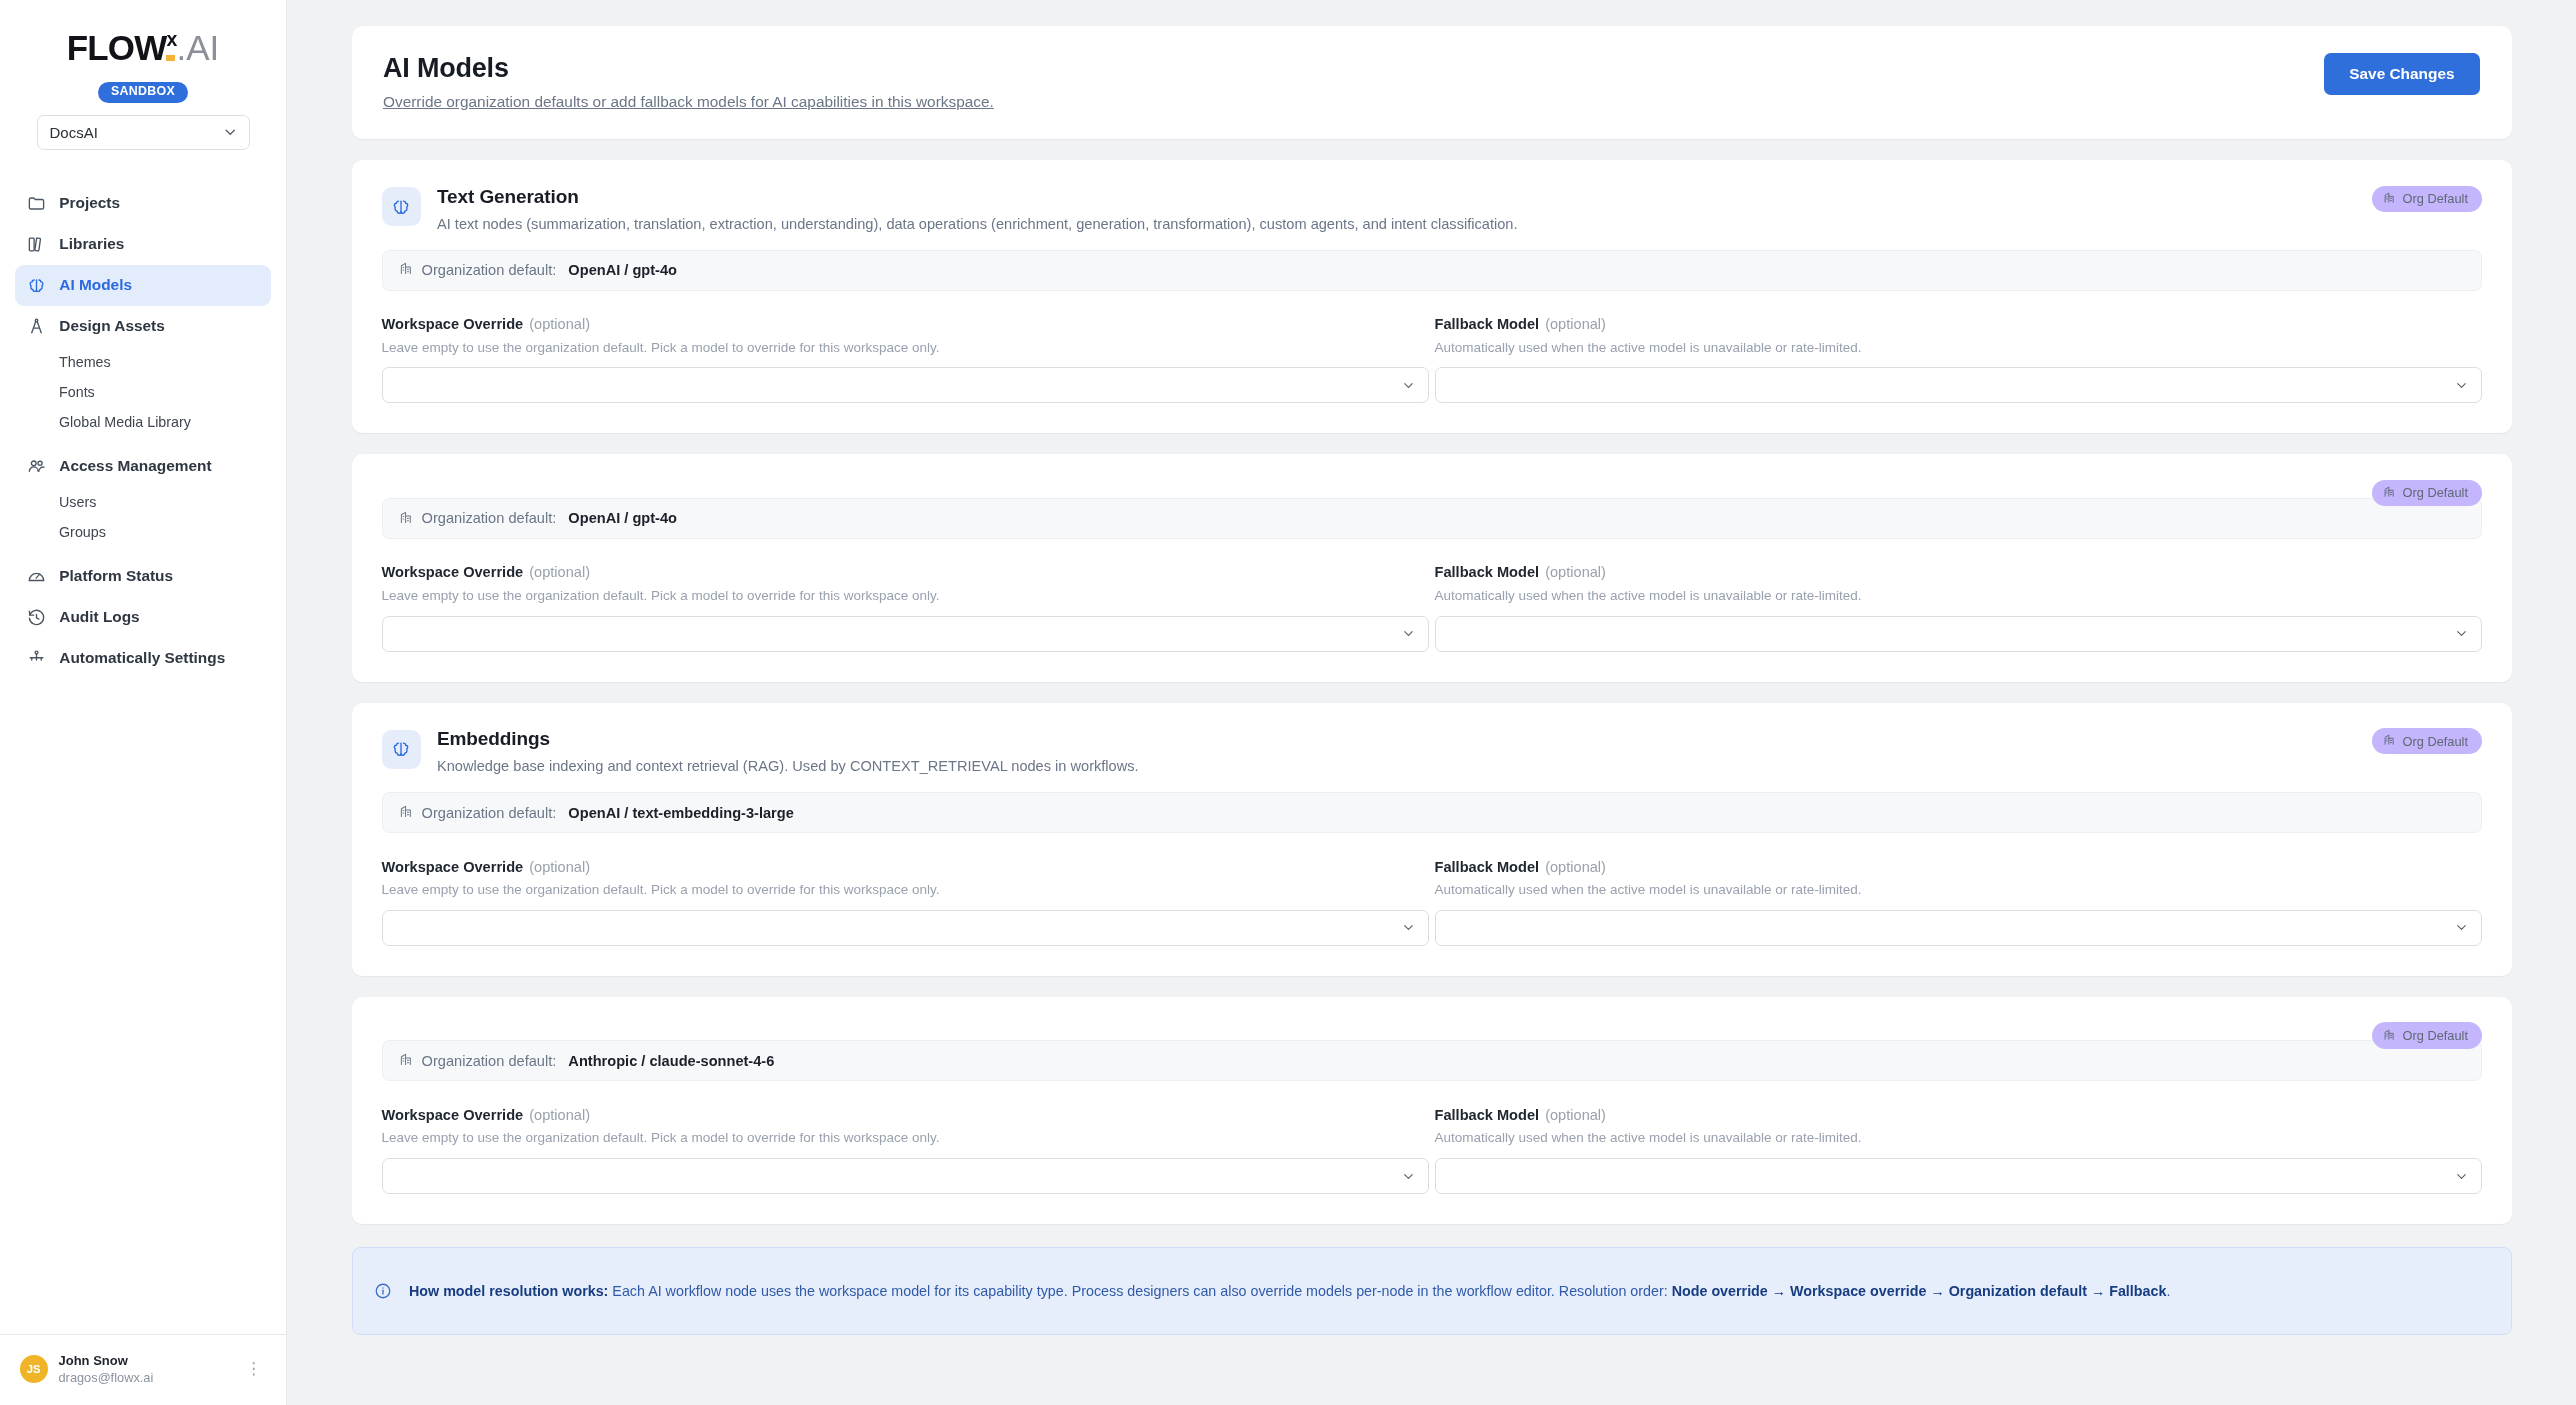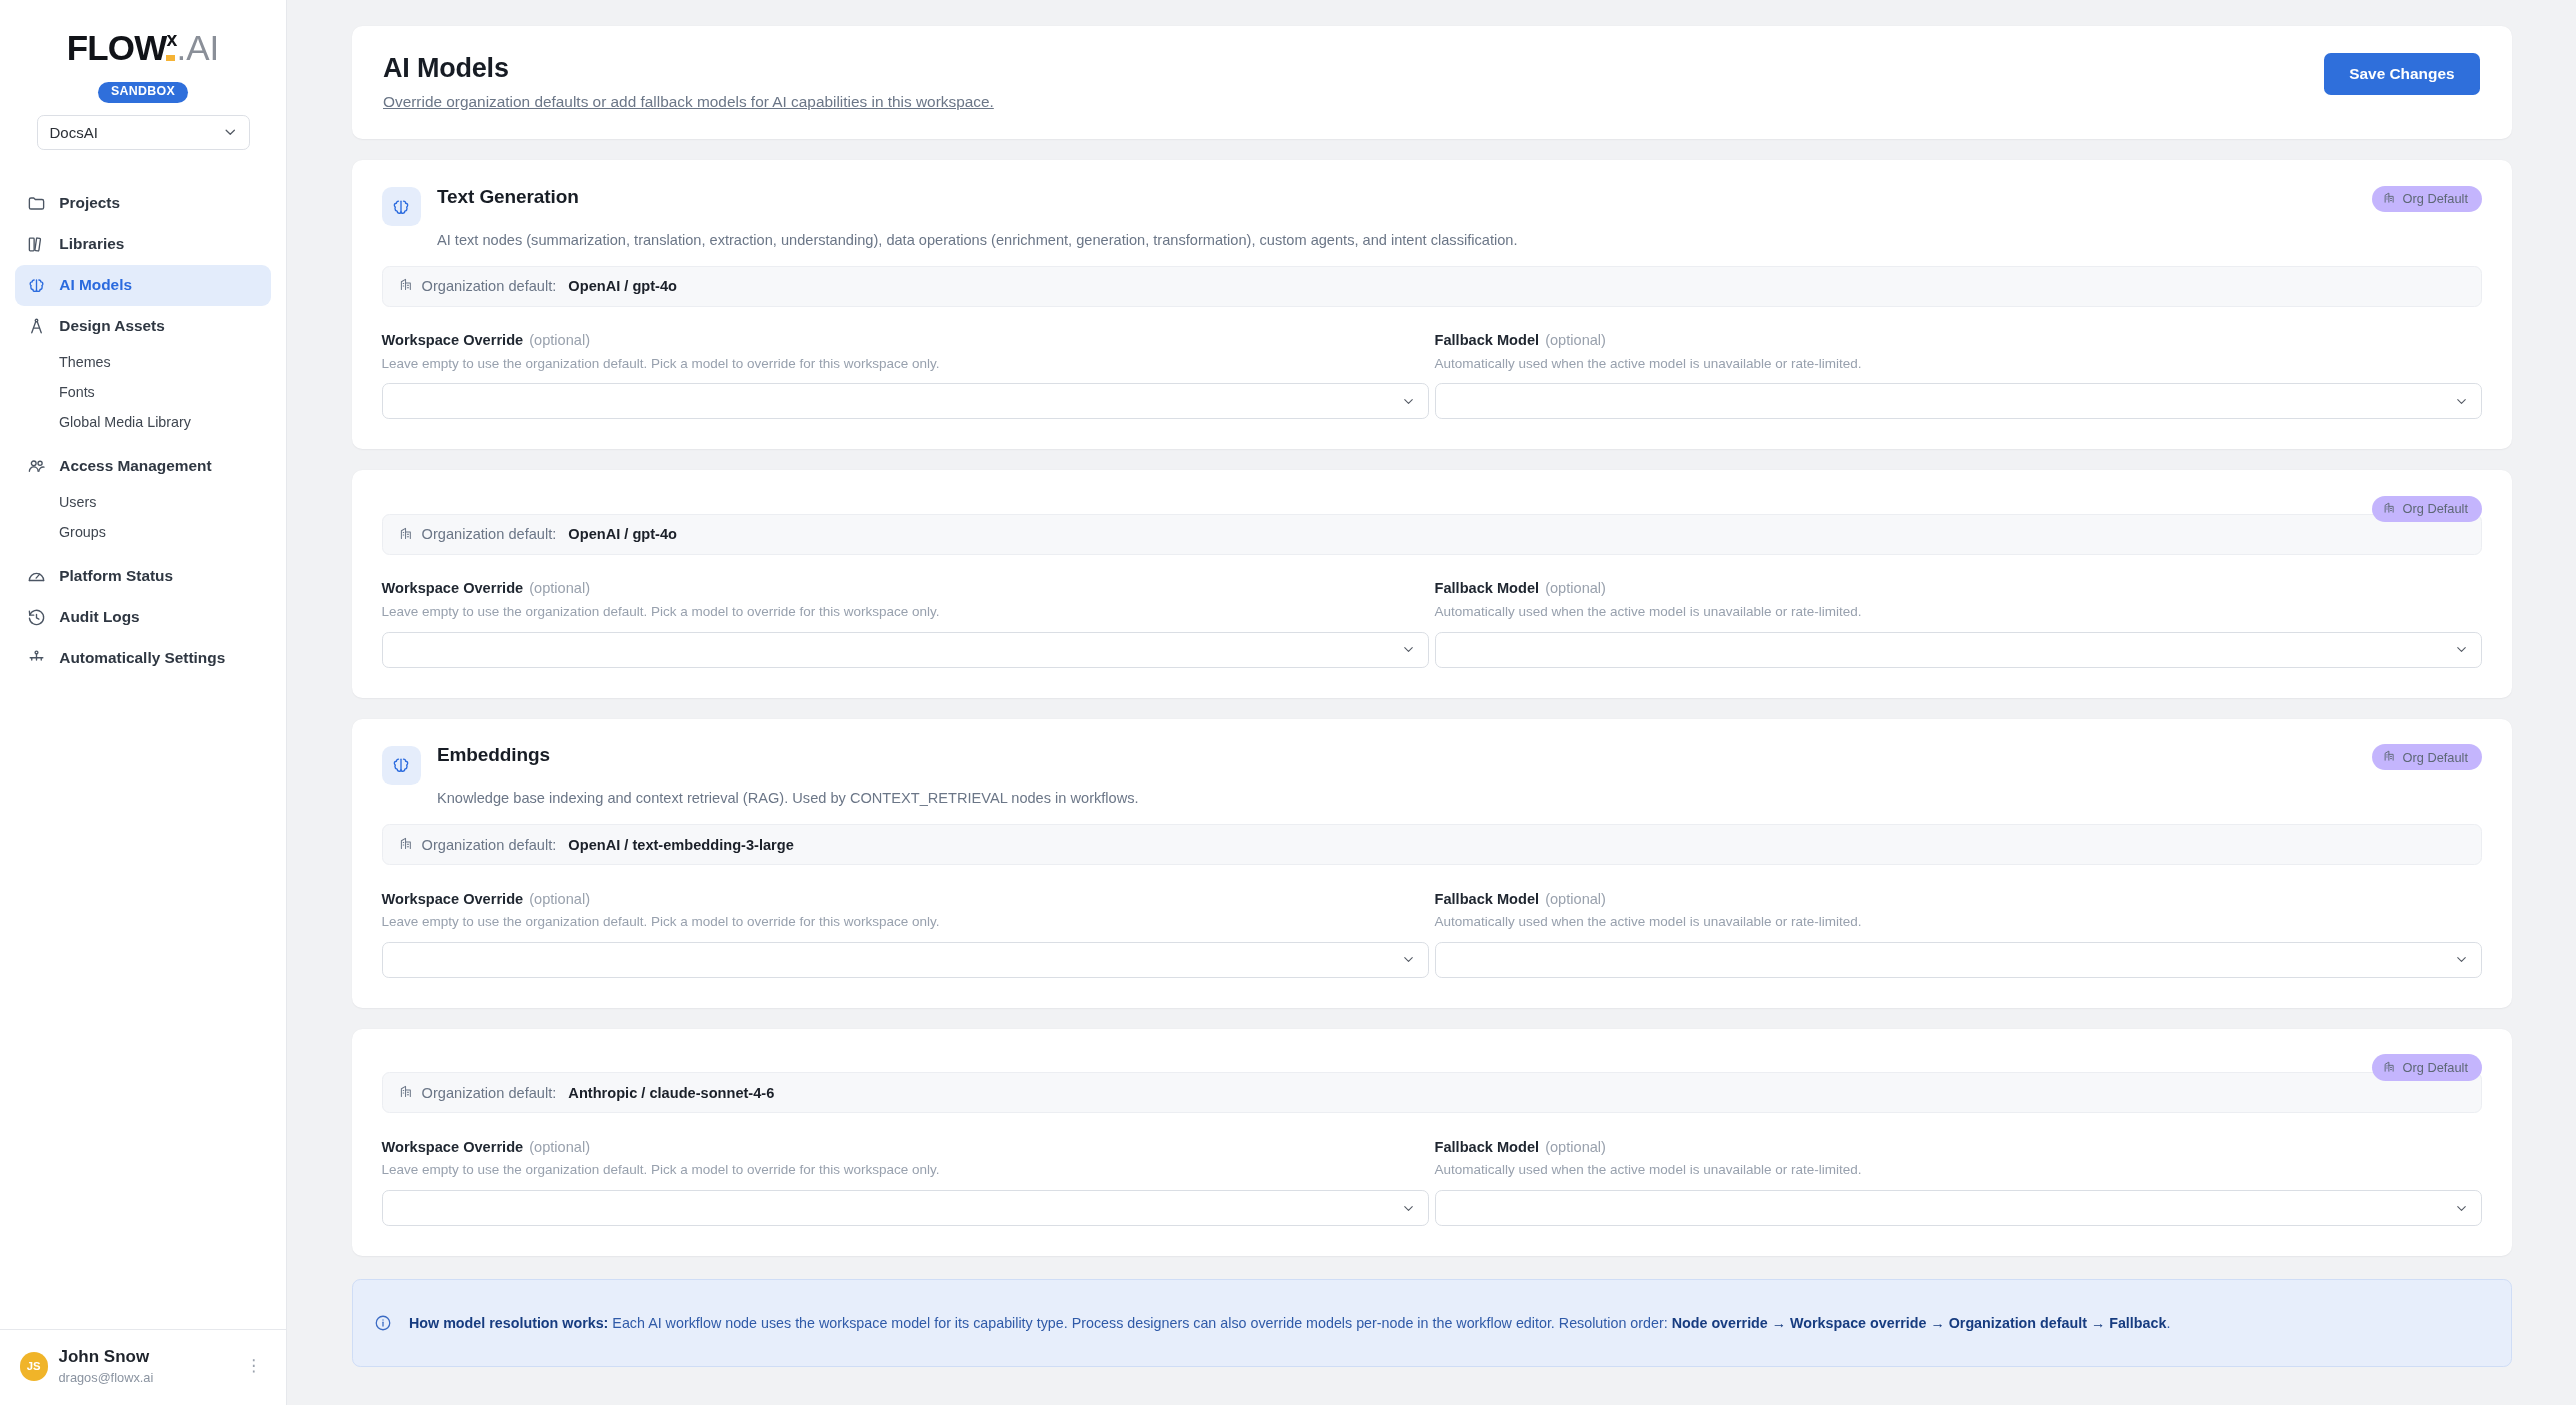--- a/index.html
+++ b/index.html
@@ -118,21 +118,21 @@
     gap: 10.5px;
   }
   .avatar {
     width: 28.5px; height: 28.5px; border-radius: 50%;
     background: #f0b429; color: #fff;
     font-size: 11.3px; font-weight: 700;
     display:flex; align-items:center; justify-content:center;
     flex: 0 0 28.5px;
   }
   .uinfo { flex: 1 1 auto; line-height: 1.35; }
-  .uname { font-size: 17px; color: #1f242c; font-weight: 600; }
+  .uname { font-size: 13px; color: #1f242c; font-weight: 600; }
   .umail { font-size: 12.8px; color: #8a93a0; }
   .kebab { color:#9aa2ad; font-size: 16.5px; letter-spacing:0; line-height:.6; padding: 0 4.5px; }
 
   
   .main {
     flex: 1 1 auto;
     height: 1406px;
     background: #f1f2f4;
     overflow: hidden;
     padding: 0;
@@ -178,21 +178,21 @@
   .cap-icon {
     width: 39px; height: 39px;
     border-radius: 9.8px;
     background: #e5edfb;
     display: flex; align-items: center; justify-content: center;
     flex: 0 0 39px;
     color: #2a6ade;
     margin-top: 1.5px;
   }
   .cap-title { font-size: 19px; font-weight: 700; color: #181d25; letter-spacing: -0.1px; }
-  .cap-desc { font-size: 14.6px; color: #6b7687; margin-top: 24px; }
+  .cap-desc { font-size: 14.6px; color: #6b7687; margin-top: 8px; }
 
   .org-badge {
     position: absolute;
     top: 25.5px; right: 30px;
     background: #c4b5fd;
     border-radius: 22.5px;
     padding: 5.3px 13.5px 5.3px 10.5px;
     display: flex; align-items: center; gap: 6.8px;
     font-size: 12.8px; color: #5e6876; font-weight: 400;
   }

